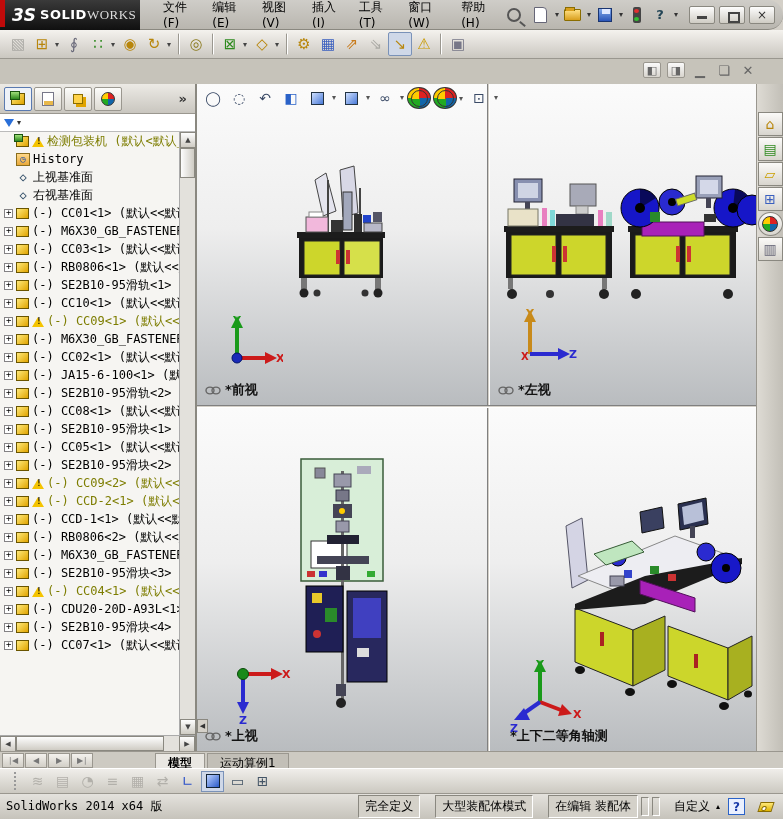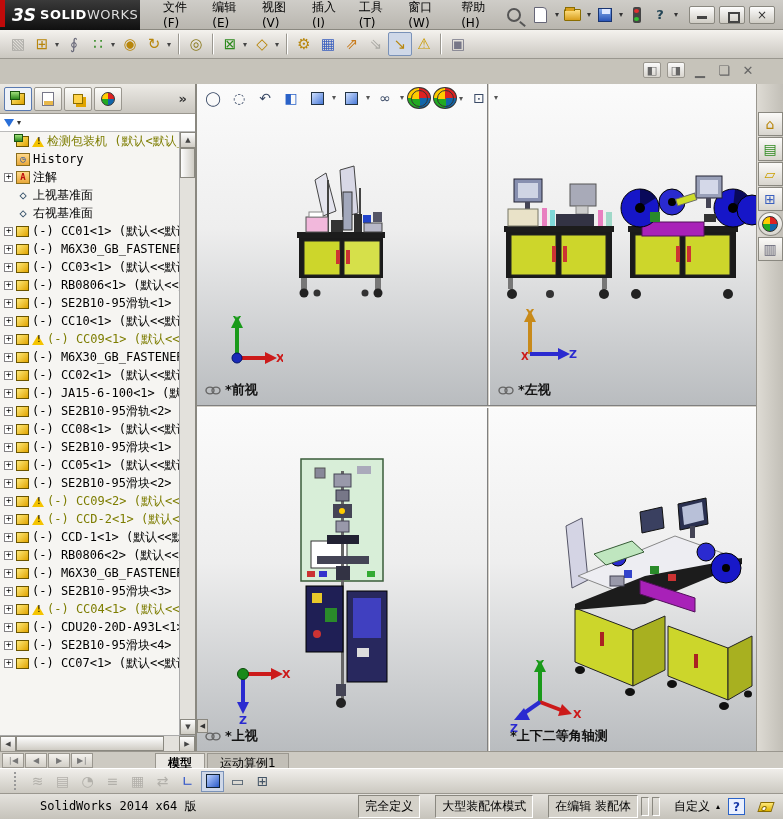--- a/index.html
+++ b/index.html
@@ -2,26 +2,26 @@
 <html><head>
 <meta charset="utf-8">
 <style>
   * { margin:0; padding:0; box-sizing:border-box; }
   html,body { width:783px; height:819px; overflow:hidden; }
   body { font-family:"DejaVu Sans","Liberation Sans",sans-serif; font-size:12px; color:#000; background:#d4d0c8; }
   .app { position:relative; width:783px; height:819px; background:#d4d0c8; }
 
   
   .titlebar { position:absolute; left:0; top:0; width:783px; height:30px;
-    background:linear-gradient(#cfcdc8,#b9b6af); display:flex; align-items:center; border-bottom:1px solid #8a8880;}
+    background:linear-gradient(#cfcdc8,#b9b6af); display:flex; align-items:center; border-bottom:1px solid #8a8880;border-radius:15px;}
   .logo-area { width:140px; height:30px; background:linear-gradient(#3a3a3a,#101010); display:flex; align-items:center; position:relative; flex:none;}
   .red-stripe { position:absolute; left:0; top:0; width:5px; height:27px; background:#c00a0a; }
   .logo-mark { color:#fff; font-style:italic; font-weight:bold; font-size:17px; margin-left:12px; }
   .logo-bold { color:#fff; font-weight:bold; font-size:13px; letter-spacing:.5px; margin-left:4px;}
-  .logo-light { color:#ddd; font-size:13px; letter-spacing:.5px;}
+  .logo-light { color:#ddd; font-size:13px; letter-spacing:.5px;font-family:Liberation Serif, serif;}
   .menubar { display:flex; gap:2px; margin-left:14px; }
   .menu-item { padding:4px 9px; cursor:default; }
   .search-mag { width:14px; height:14px; border:2px solid #555; border-radius:50%; position:relative; margin:0 10px 0 6px; flex:none;}
   .search-mag::after { content:""; position:absolute; width:7px; height:2px; background:#555; transform:rotate(40deg); left:10px; top:13px;}
   .qa { display:flex; align-items:center; gap:3px; }
   .qabtn { width:20px; height:20px; display:flex; align-items:center; justify-content:center; }
   .page-ic { width:13px; height:16px; background:#fff; border:1px solid #667; border-top-right-radius:4px;}
   .folder-ic { width:17px; height:12px; background:linear-gradient(#ffe084,#d99f1d); border:1px solid #8a6d00; border-radius:1px; position:relative;}
   .folder-ic::before { content:""; position:absolute; left:0; top:-3px; width:8px; height:3px; background:#d99f1d; border:1px solid #8a6d00; border-bottom:none;}
   .floppy-ic { width:14px; height:14px; background:linear-gradient(#7fa7e8,#2a55b8); border:1px solid #1a3570; position:relative;}
@@ -141,21 +141,21 @@
 
   
   .btoolbar { position:absolute; left:0; top:768px; width:783px; height:25px; background:linear-gradient(#f0eeea,#ccc9c1); border-top:1px solid #fff; display:flex; align-items:center; padding-left:14px; gap:2px;}
   .btoolbar .grip { width:4px; height:18px; border-left:2px dotted #999; margin-right:6px;}
   .bbtn { width:23px; height:21px; display:flex; align-items:center; justify-content:center; font-size:14px; color:var(--c,#456); border:1px solid transparent;}
   .bbtn.grayed { color:#b2b0aa; }
   .bbtn.pressed { background:#cfd8e8; border:1px solid #7a92b8;}
   .bbtn .cube { width:14px; height:14px; background:linear-gradient(135deg,#bcd2ff,#2a5ac8); border:1px solid #123;}
 
   
-  .statusbar { position:absolute; left:0; top:793px; width:783px; height:26px; background:linear-gradient(#e4e2dd,#c6c3bb); border-top:1px solid #9a978f; display:flex; align-items:center; font-size:12px;padding-left:34px;}
+  .statusbar { position:absolute; left:0; top:793px; width:783px; height:26px; background:linear-gradient(#e4e2dd,#c6c3bb); border-top:1px solid #9a978f; display:flex; align-items:center; font-size:12px;}
   .sb-left { padding-left:6px; font-family:"DejaVu Sans Mono","Liberation Mono",monospace;}
   .sb-badge { border:1px solid; border-color:#8a8880 #fff #fff #8a8880; padding:2px 6px; margin-left:15px; background:#d4d1c9; white-space:nowrap;}
   .sb-cell { border:1px solid; border-color:#8a8880 #fff #fff #8a8880; width:8px; height:19px; margin-left:3px;}
   .sb-custom { margin:0 8px 0 14px; display:flex; align-items:center; gap:6px;}
   .sb-help { width:17px; height:17px; border:1px solid #2a62c8; background:#eaf0ff; color:#1a3aa8; font-weight:bold; display:flex; align-items:center; justify-content:center; margin-right:14px;}
   .tag-ic { width:14px; height:10px; background:linear-gradient(#ffe97a,#e0b400); border:1px solid #8a6d00; transform:skewX(-18deg); margin-right:10px; position:relative;}
   .tag-ic::before { content:""; position:absolute; left:2px; top:3px; width:3px; height:3px; border-radius:50%; background:#fff; border:1px solid #8a6d00;}
 </style>
 </head>
 <body>
@@ -317,26 +317,20 @@
             </div>
 
             <div class="trow icon-history">
               <span class="plusbox"></span>
               <span class="ticon"></span>
 
               <span class="tlabel">History</span>
             </div>
 
 
-            <div class="trow plus icon-annotations">
-              <span class="plusbox"></span>
-              <span class="ticon"></span>
-
-              <span class="tlabel">注解</span>
-            </div>
 
 
             <div class="trow icon-plane">
               <span class="plusbox"></span>
               <span class="ticon"></span>
 
               <span class="tlabel">上视基准面</span>
             </div>
 
             <div class="trow icon-plane">

